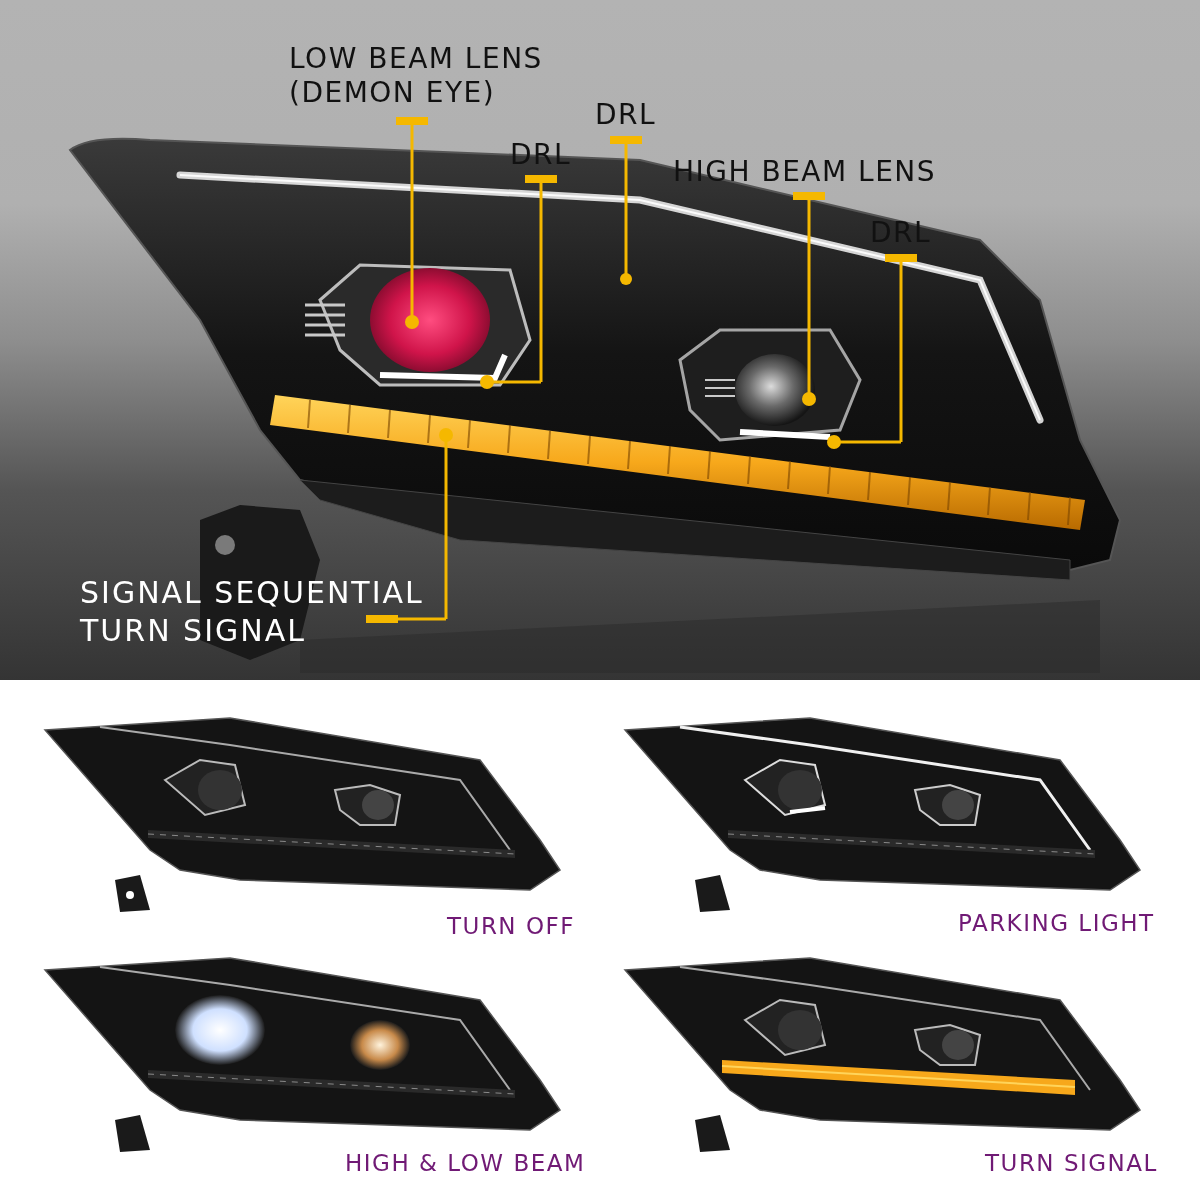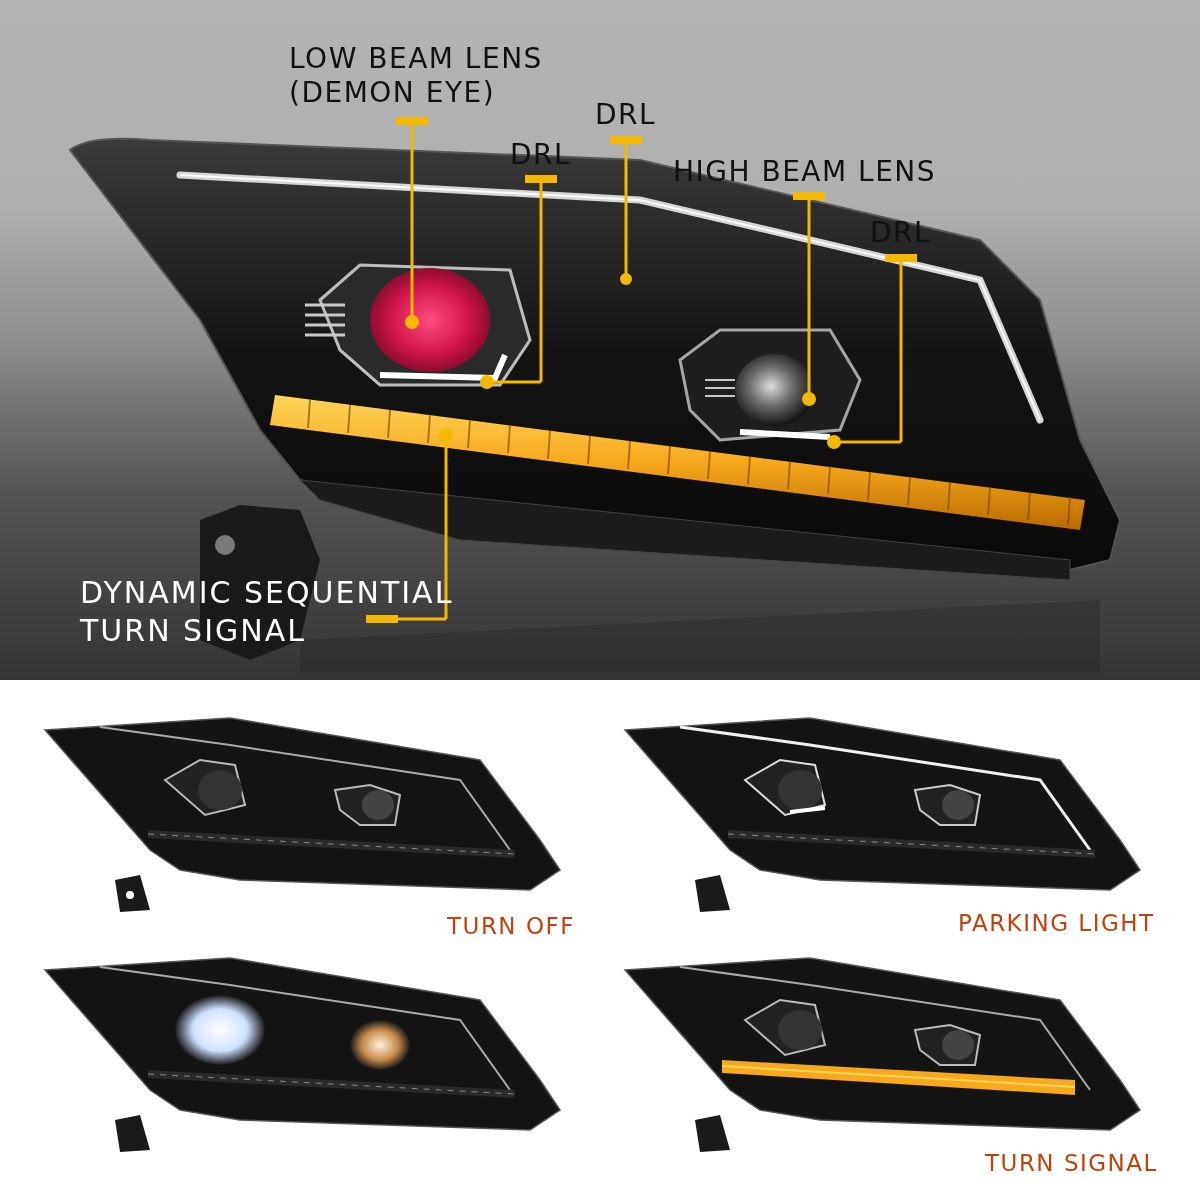--- a/index.html
+++ b/index.html
@@ -17,21 +17,21 @@
     position: absolute; color: #111; font-size: 28px; letter-spacing: 1.5px;
     font-weight: normal; line-height: 34px; white-space: nowrap;
   }
   .callout-label.light { color: #ffffff; font-size: 30px; line-height: 38px; letter-spacing: 2px; }
 
   .mini {
     position: absolute; width: 560px; height: 240px;
   }
   .mini svg { position: absolute; left: 0; top: 0; }
   .mini-label {
-    position: absolute; font-size: 23px; letter-spacing: 1.5px; color: #c2410c; white-space: nowrap;
+    position: absolute; font-size: 23px; letter-spacing: 1.5px; color: #701a75; white-space: nowrap;
   }
 </style>
 </head>
 <body>
 
 <div class="hero">
   <svg class="hero-svg" viewBox="0 0 1200 673">
     <defs>
       <linearGradient id="hHousing" x1="0" y1="0" x2="0" y2="1">
         <stop offset="0" stop-color="#3a3a3a"></stop>
@@ -153,21 +153,21 @@
   <div class="callout-label" style="left:595px; top:98px;">
     <div>DRL</div>
   </div>
   <div class="callout-label" style="left:673px; top:155px;">
     <div>HIGH BEAM LENS</div>
   </div>
   <div class="callout-label" style="left:870px; top:216px;">
     <div>DRL</div>
   </div>
   <div class="callout-label light" style="left:80px; top:574px;">
-    <div>DYNAMIC SEQUENTIAL</div>
+    <div>SIGNAL SEQUENTIAL</div>
     <div>TURN SIGNAL</div>
   </div>
 </div>
 
 <div class="mini" style="left:40px; top:700px;">
   <svg width="560" height="240" viewBox="0 0 560 240">
     <path d="M5 30 L190 18 L440 60 L500 140 L520 170 L490 190 L200 180 L140 170 L110 150 Z" fill="#141414" stroke="#555" stroke-width="1.5"></path>
     <path d="M60 27 L190 45 L420 80 L470 150" fill="none" stroke="#aaa" stroke-width="2"></path>
     <path d="M125 80 L160 60 L195 65 L205 105 L165 115 Z" fill="#222" stroke="#bbb" stroke-width="2"></path>
     <ellipse cx="180" cy="90" rx="22" ry="20" fill="#333"></ellipse>
@@ -212,20 +212,21 @@
       </radialGradient>
     </defs>
     <path d="M5 30 L190 18 L440 60 L500 140 L520 170 L490 190 L200 180 L140 170 L110 150 Z" fill="#141414" stroke="#555" stroke-width="1.5"></path>
     <path d="M60 27 L190 45 L420 80 L470 150" fill="none" stroke="#aaa" stroke-width="2"></path>
     <ellipse cx="180" cy="90" rx="45" ry="35" fill="url(#whiteGlow)"></ellipse>
     <ellipse cx="340" cy="105" rx="30" ry="25" fill="url(#warmGlow)"></ellipse>
     <path d="M108 130 L475 150 L475 158 L108 138 Z" fill="#2a2a2a"></path>
     <path d="M108 134 L475 154" stroke="#8a8a8a" stroke-width="1" stroke-dasharray="6,6"></path>
     <path d="M75 180 L100 175 L110 210 L80 212 Z" fill="#1a1a1a"></path>
   </svg>
+  <div class="mini-label" style="left:305px; top:210px;">HIGH &amp; LOW BEAM</div>
 </div>
 
 <div class="mini" style="left:600px; top:940px;">
   <svg width="560" height="240" viewBox="0 0 560 240">
     <path d="M25 30 L210 18 L460 60 L520 140 L540 170 L510 190 L220 180 L160 170 L130 150 Z" fill="#141414" stroke="#555" stroke-width="1.5"></path>
     <path d="M80 27 L210 45 L440 80 L490 150" fill="none" stroke="#aaa" stroke-width="2"></path>
     <path d="M145 80 L180 60 L215 65 L225 105 L185 115 Z" fill="#222" stroke="#bbb" stroke-width="2"></path>
     <ellipse cx="200" cy="90" rx="22" ry="20" fill="#333"></ellipse>
     <path d="M315 90 L350 85 L380 95 L375 125 L340 125 L320 110 Z" fill="#222" stroke="#bbb" stroke-width="2"></path>
     <ellipse cx="358" cy="105" rx="16" ry="15" fill="#444"></ellipse>

